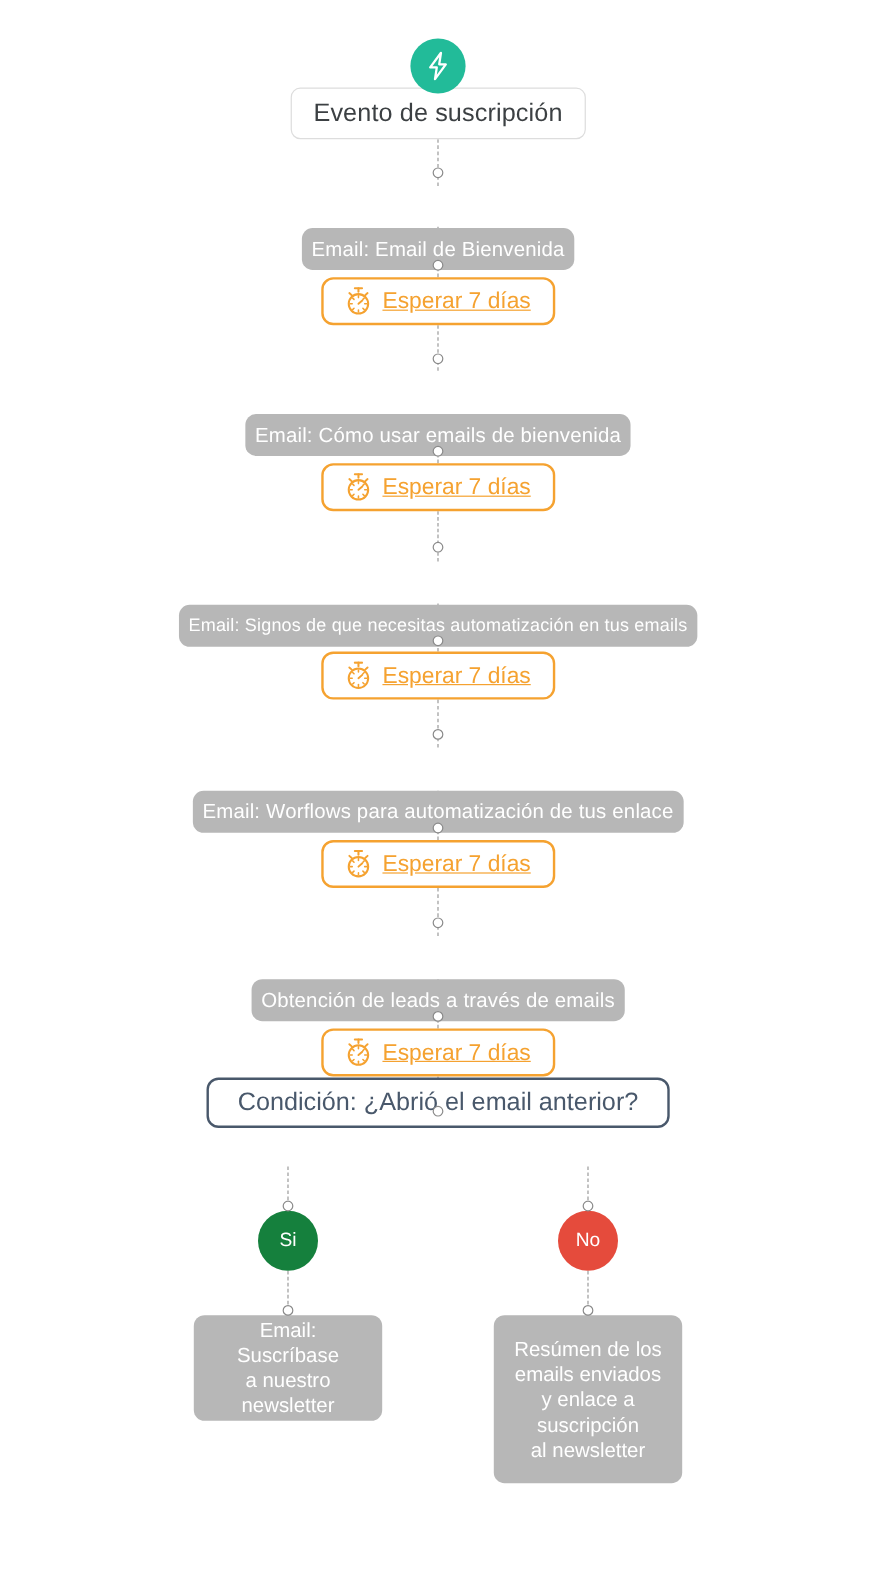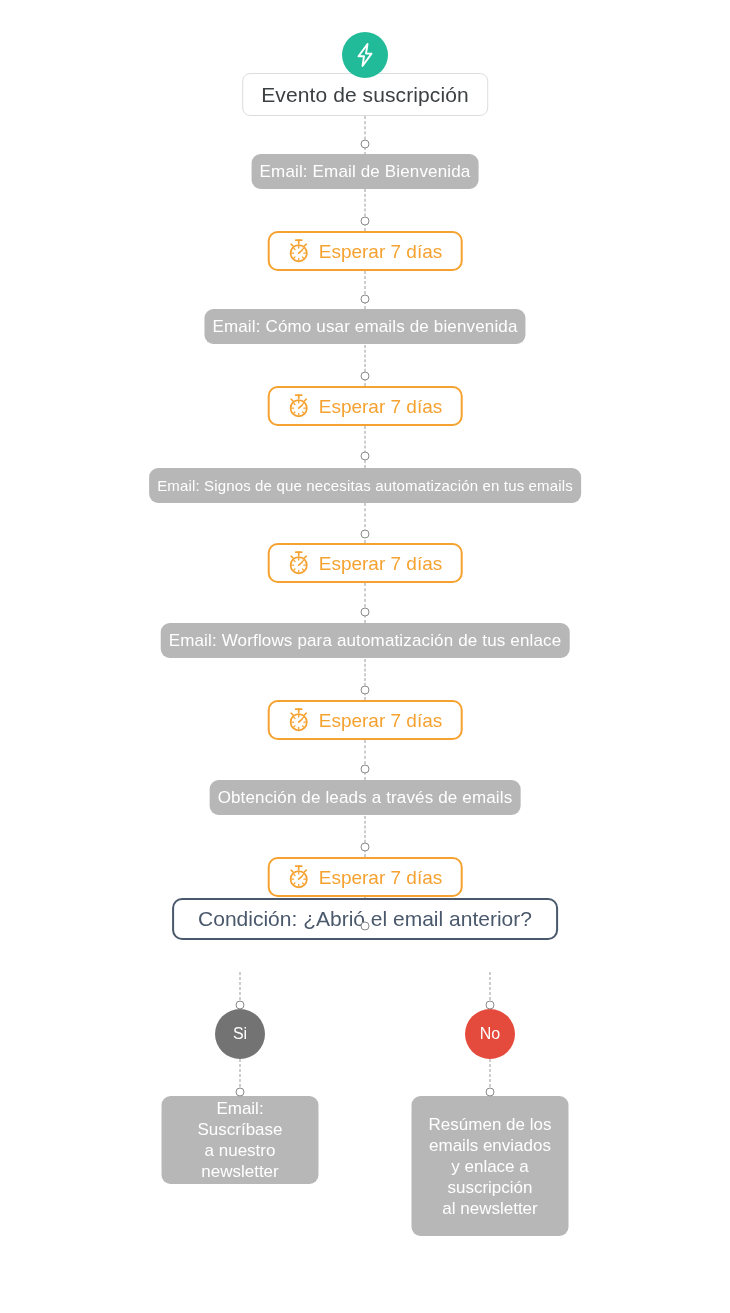--- a/index.html
+++ b/index.html
@@ -64,33 +64,35 @@
 
   
   .email-node {
     background: #b7b7b7;
     border-radius: 9px;
     color: #ffffff;
     font-size: 17px;
     letter-spacing: .15px;
     padding: 0 8px;
     height: 35px;
+    margin-top: 36px;
   }
   .email-node.small-text { font-size: 15px; }
 
   
   .wait-node {
     background: #ffffff;
     border: 2px solid #f5a230;
     border-radius: 10px;
     color: #f5a230;
     font-size: 19px;
     height: 40px;
     padding: 0 18px;
     gap: 9px;
+    text-decoration: underline;
   }
   .wait-node .wait-label { line-height: 1; }
   .wait-icon { display: block; flex: 0 0 auto; }
 
   
   .condition-node {
     background: #ffffff;
     border: 2px solid #49586b;
     border-radius: 10px;
     color: #49586b;
@@ -101,21 +103,21 @@
 
   
   .branch-circle {
     width: 50px;
     height: 50px;
     border-radius: 50%;
     color: #ffffff;
     font-size: 16px;
     line-height: 1;
   }
-  .branch-yes { background: #737373; }
+  .branch-yes { background: #15803d; }
   .branch-no  { background: #e54b3c; }
 
   
   .terminal-node {
     background: #b7b7b7;
     border-radius: 9px;
     color: #ffffff;
     font-size: 17px;
     line-height: 21px;
     text-align: center;

